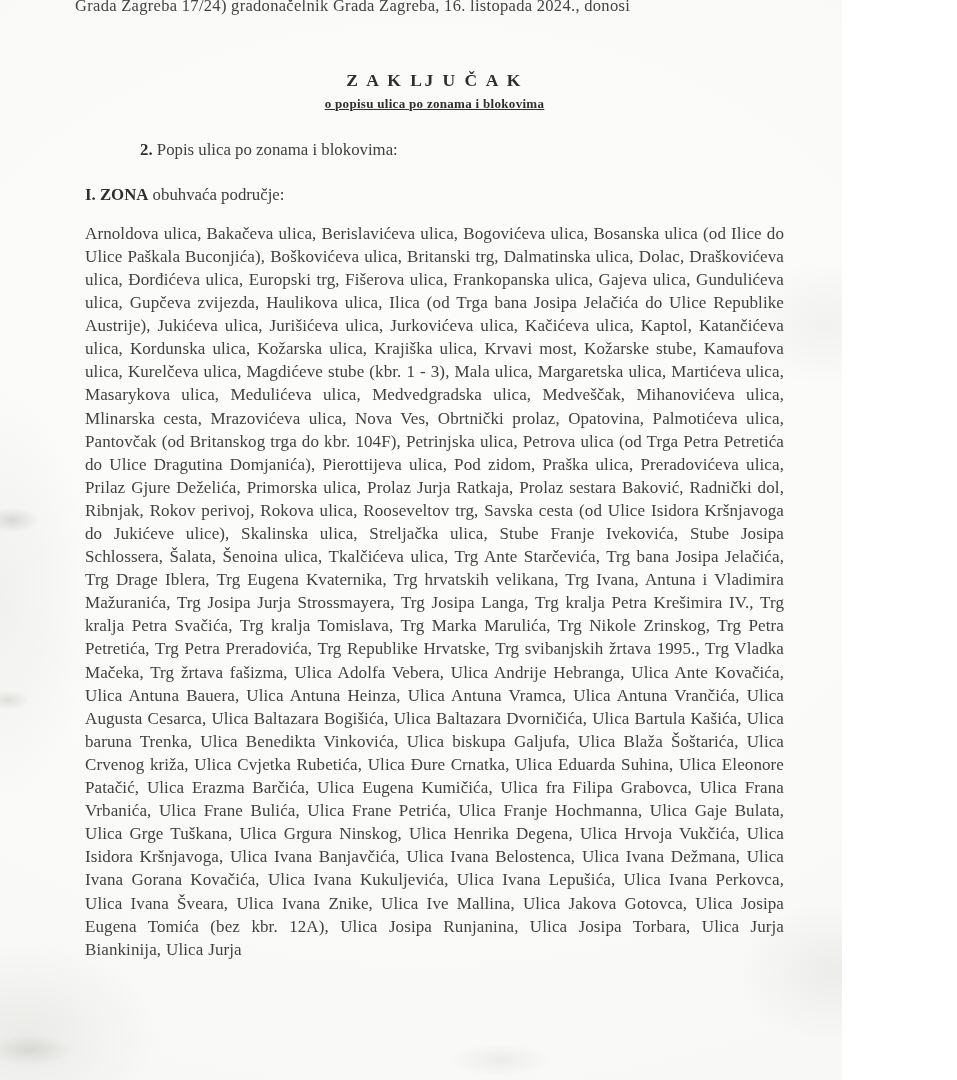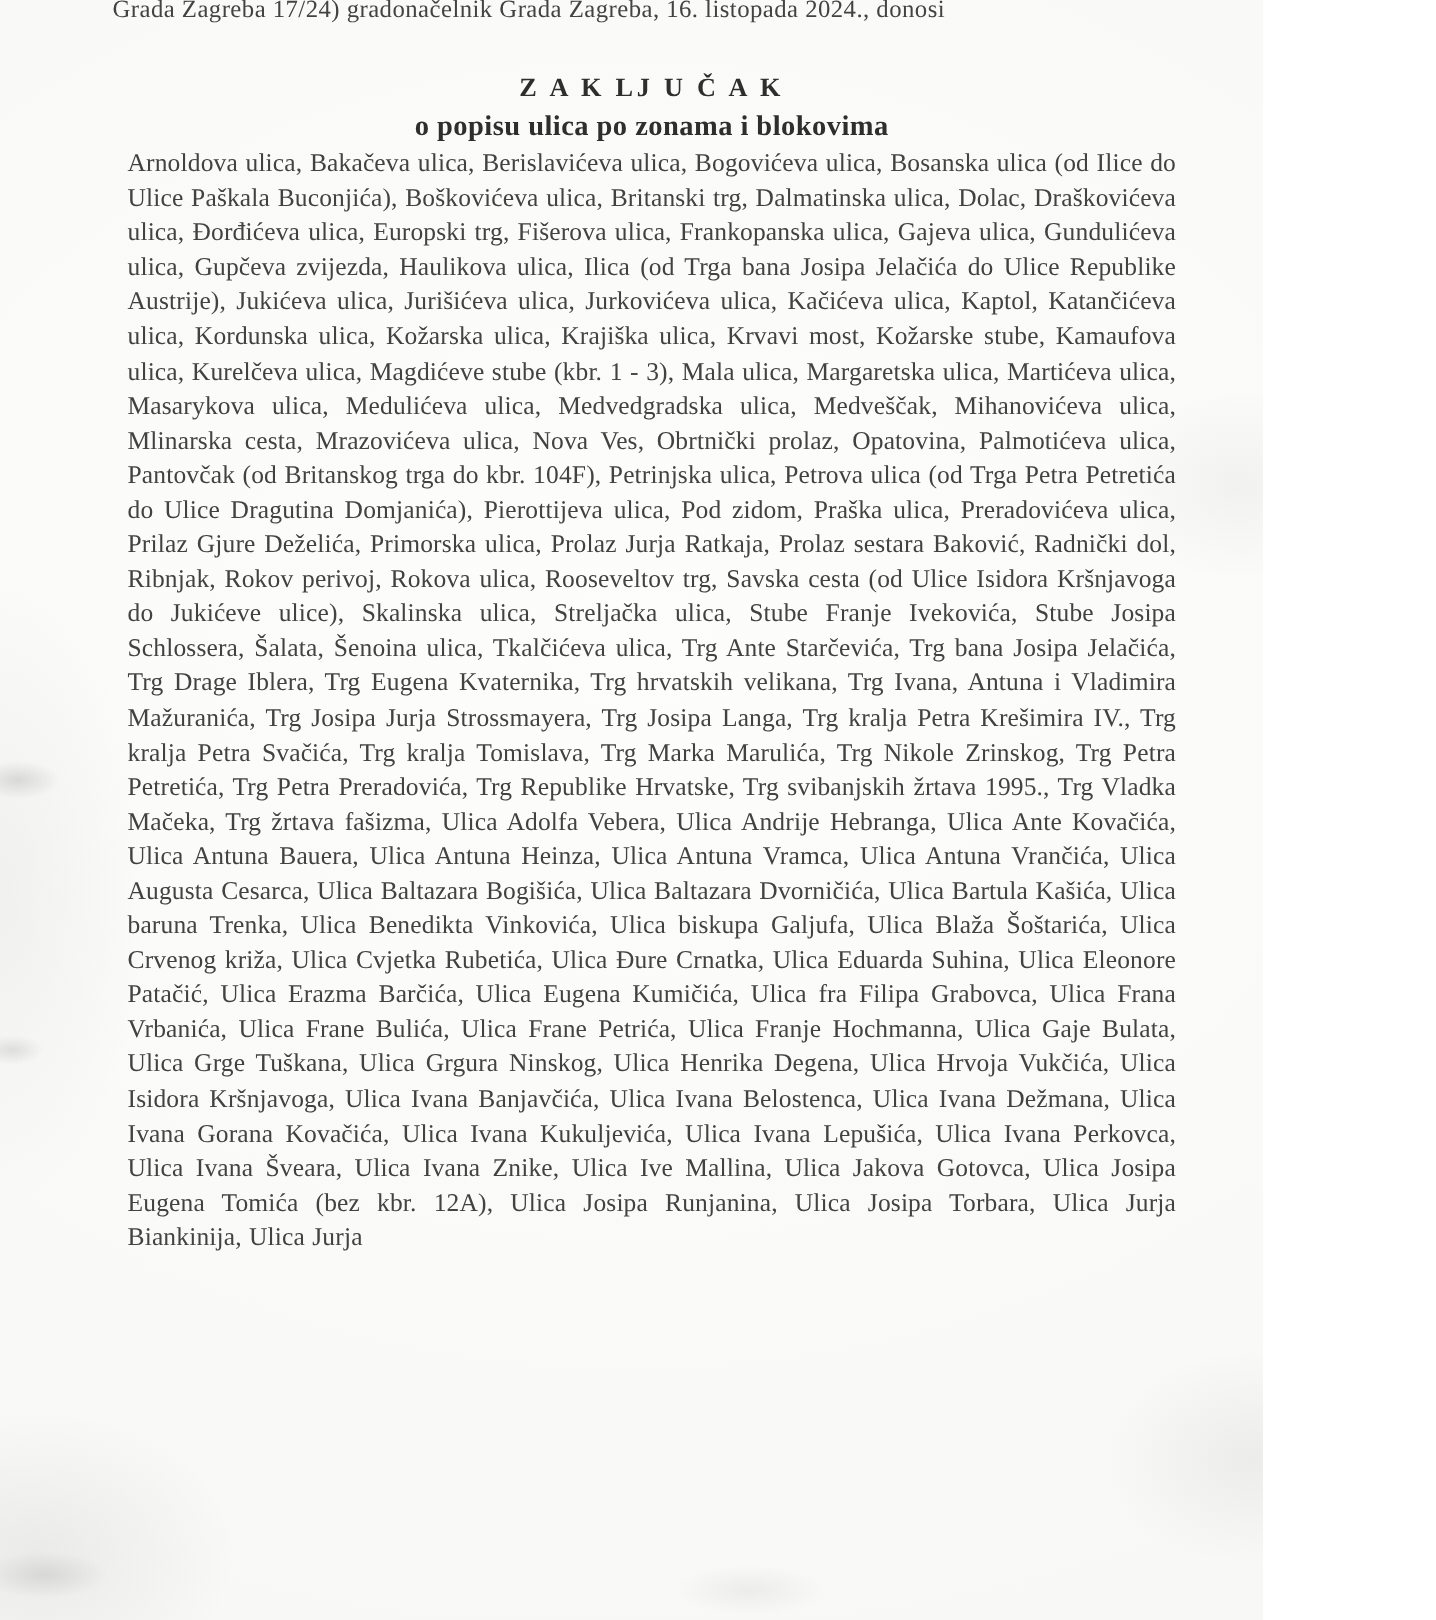--- a/index.html
+++ b/index.html
@@ -39,35 +39,36 @@
   }
   .top-line {
     margin-top: -4px;
     margin-left: -10px;
     font-size: 16.5px;
     letter-spacing: 0.3px;
     white-space: nowrap;
     color: #434343;
   }
   .title-block {
-    margin-top: 32px;
+    margin-top: 54px;
     text-align: center;
   }
   .doc-title {
     font-weight: bold;
     font-size: 17.5px;
     letter-spacing: 2.5px;
     color: #2e2e2e;
   }
   .doc-subtitle {
     margin-top: 5px;
     font-weight: bold;
-    font-size: 19px;
+    font-size: 13px;
     letter-spacing: 0.3px;
     color: #2e2e2e;
+    text-decoration: underline;
   }
   .numbered-item {
     margin-top: 0;
     padding-left: 55px;
     font-size: 16.8px;
     color: #404040;
   }
   .item-1 { margin-top: 38px; }
   .item-2 { margin-top: 28px; }
   .numbered-item .num {
@@ -102,18 +103,26 @@
   <div class="content">
 
     <div class="top-line">Grada Zagreba 17/24) gradonačelnik Grada Zagreba, 16. listopada 2024., donosi</div>
 
     <div class="title-block">
       <div class="doc-title">Z A K LJ U Č A K</div>
       <div class="doc-subtitle">o popisu ulica po zonama i blokovima</div>
     </div>
 
 
+    <p class="numbered-item item-2">
+      <span class="num">2.</span>
+      <span> Popis ulica po zonama i blokovima:</span>
+    </p>
 
+    <p class="zone-heading">
+      <span class="zone-label">I. ZONA</span>
+      <span> obuhvaća područje:</span>
+    </p>
 
     <p class="zone-paragraph">Arnoldova ulica, Bakačeva ulica, Berislavićeva ulica, Bogovićeva ulica, Bosanska ulica (od Ilice do Ulice Paškala Buconjića), Boškovićeva ulica, Britanski trg, Dalmatinska ulica, Dolac, Draškovićeva ulica, Đorđićeva ulica, Europski trg, Fišerova ulica, Frankopanska ulica, Gajeva ulica, Gundulićeva ulica, Gupčeva zvijezda, Haulikova ulica, Ilica (od Trga bana Josipa Jelačića do Ulice Republike Austrije), Jukićeva ulica, Jurišićeva ulica, Jurkovićeva ulica, Kačićeva ulica, Kaptol, Katančićeva ulica, Kordunska ulica, Kožarska ulica, Krajiška ulica, Krvavi most, Kožarske stube, Kamaufova ulica, Kurelčeva ulica, Magdićeve stube (kbr. 1 - 3), Mala ulica, Margaretska ulica, Martićeva ulica, Masarykova ulica, Medulićeva ulica, Medvedgradska ulica, Medveščak, Mihanovićeva ulica, Mlinarska cesta, Mrazovićeva ulica, Nova Ves, Obrtnički prolaz, Opatovina, Palmotićeva ulica, Pantovčak (od Britanskog trga do kbr. 104F), Petrinjska ulica, Petrova ulica (od Trga Petra Petretića do Ulice Dragutina Domjanića), Pierottijeva ulica, Pod zidom, Praška ulica, Preradovićeva ulica, Prilaz Gjure Deželića, Primorska ulica, Prolaz Jurja Ratkaja, Prolaz sestara Baković, Radnički dol, Ribnjak, Rokov perivoj, Rokova ulica, Rooseveltov trg, Savska cesta (od Ulice Isidora Kršnjavoga do Jukićeve ulice), Skalinska ulica, Streljačka ulica, Stube Franje Ivekovića, Stube Josipa Schlossera, Šalata, Šenoina ulica, Tkalčićeva ulica, Trg Ante Starčevića, Trg bana Josipa Jelačića, Trg Drage Iblera, Trg Eugena Kvaternika, Trg hrvatskih velikana, Trg Ivana, Antuna i Vladimira Mažuranića, Trg Josipa Jurja Strossmayera, Trg Josipa Langa, Trg kralja Petra Krešimira IV., Trg kralja Petra Svačića, Trg kralja Tomislava, Trg Marka Marulića, Trg Nikole Zrinskog, Trg Petra Petretića, Trg Petra Preradovića, Trg Republike Hrvatske, Trg svibanjskih žrtava 1995., Trg Vladka Mačeka, Trg žrtava fašizma, Ulica Adolfa Vebera, Ulica Andrije Hebranga, Ulica Ante Kovačića, Ulica Antuna Bauera, Ulica Antuna Heinza, Ulica Antuna Vramca, Ulica Antuna Vrančića, Ulica Augusta Cesarca, Ulica Baltazara Bogišića, Ulica Baltazara Dvorničića, Ulica Bartula Kašića, Ulica baruna Trenka, Ulica Benedikta Vinkovića, Ulica biskupa Galjufa, Ulica Blaža Šoštarića, Ulica Crvenog križa, Ulica Cvjetka Rubetića, Ulica Đure Crnatka, Ulica Eduarda Suhina, Ulica Eleonore Patačić, Ulica Erazma Barčića, Ulica Eugena Kumičića, Ulica fra Filipa Grabovca, Ulica Frana Vrbanića, Ulica Frane Bulića, Ulica Frane Petrića, Ulica Franje Hochmanna, Ulica Gaje Bulata, Ulica Grge Tuškana, Ulica Grgura Ninskog, Ulica Henrika Degena, Ulica Hrvoja Vukčića, Ulica Isidora Kršnjavoga, Ulica Ivana Banjavčića, Ulica Ivana Belostenca, Ulica Ivana Dežmana, Ulica Ivana Gorana Kovačića, Ulica Ivana Kukuljevića, Ulica Ivana Lepušića, Ulica Ivana Perkovca, Ulica Ivana Šveara, Ulica Ivana Znike, Ulica Ive Mallina, Ulica Jakova Gotovca, Ulica Josipa Eugena Tomića (bez kbr. 12A), Ulica Josipa Runjanina, Ulica Josipa Torbara, Ulica Jurja Biankinija, Ulica Jurja</p>
 
   </div>
 </div>
 
 </body></html>

